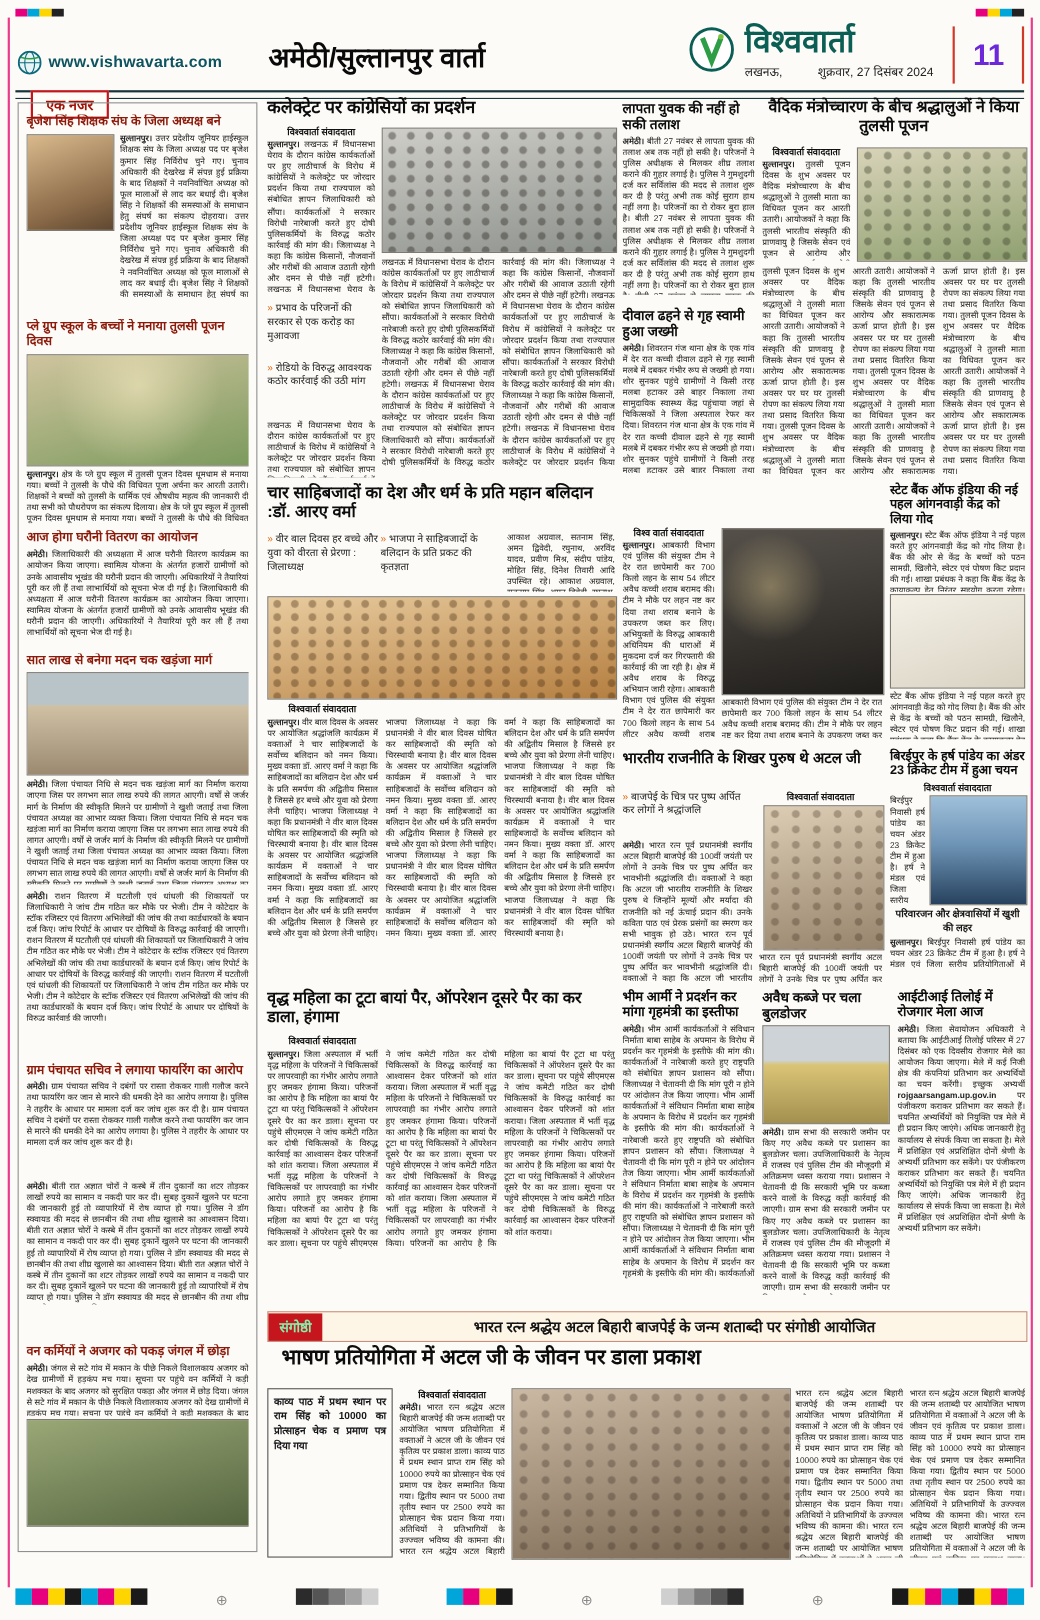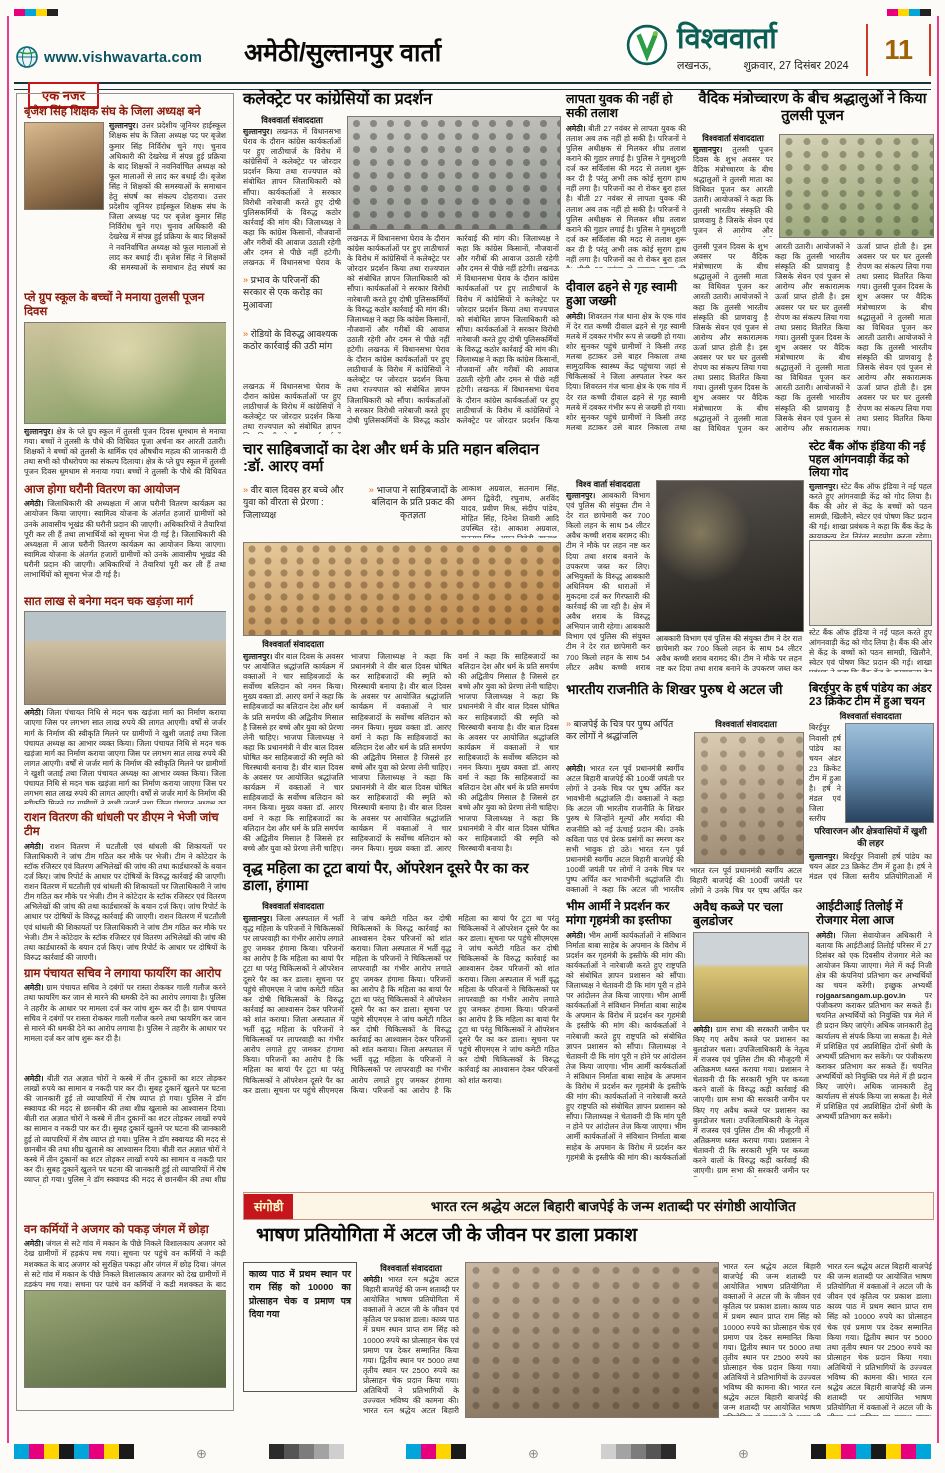--- a/index.html
+++ b/index.html
@@ -5,21 +5,21 @@
   html,body{margin:0;padding:0}
   #page{position:relative;width:945px;height:1473px;background:#fcfbf7;overflow:hidden;
         font-family:"Liberation Sans","DejaVu Sans",sans-serif;color:#161616}
   .abs{position:absolute}
   .edge{position:absolute;top:16px;bottom:30px;width:2px;background:#e93a8c}
   .rule{border-top:2.5px solid #16343a;border-bottom:1px solid #16343a;height:5px}
   .site{font-weight:bold;font-size:14.5px;color:#0d5460;letter-spacing:.2px}
   .sect{font-weight:bold;font-size:25px;color:#090909}
   .brand{font-weight:bold;font-size:29px;color:#0b5e54;line-height:1}
   .edition{font-size:11px;color:#222;margin-top:4px}
-  .pnum{font-weight:bold;font-size:27px;color:#a16207}
+  .pnum{font-weight:bold;font-size:27px;color:#6d28d9}
   .h-side{font-weight:bold;color:#8c1a0a;font-size:11.5px;line-height:1.25;margin:0 0 3px 0}
   .h-main{font-weight:bold;color:#0c0c0c;line-height:1.15;margin:0}
   .bt{font-size:7.6px;line-height:1.33;text-align:justify;color:#1d1d1d;overflow:hidden;margin:0}
   .dl{font-weight:bold}
   .byl{font-weight:bold;font-size:8.4px;text-align:center;color:#101010;overflow:hidden}
   .col2{column-count:2;column-gap:7px}
   .col3{column-count:3;column-gap:7px}
   .pq{font-size:9.2px;font-weight:normal;line-height:1.35;color:#1f1f1f;overflow:hidden;margin:0}
   .pq::before{content:"» ";color:#e2660f}
   .photo{border:1px solid #7e7a72}
@@ -36,21 +36,21 @@
   .ph-sketch{background:linear-gradient(160deg,#f4f0e6,#d8d2c2)}
   .ph-dozer{background:linear-gradient(180deg,#cdd3d6 0%,#cdd3d6 35%,#d9c476 40%,#a3904f)}
   .ph-stage{background-image:radial-gradient(circle,rgba(50,35,25,.3) 3px,transparent 4px),linear-gradient(168deg,#cbb9a4,#7a6752);background-size:20px 15px,100% 100%}
   .sq{width:15px;height:15px;display:inline-block}
   .sq6{width:11px;height:7px;display:inline-block}
   .tab{position:absolute;border:2px solid #c4161c;background:#fffdf7;color:#a01309;
        font-weight:bold;font-size:13px;padding:2px 12px}
   aside#sb{border:1px solid #8f8f8f;padding:10px 7px 6px 7px;box-sizing:border-box;overflow:hidden}
   .sb-item{overflow:hidden}
   .banner{display:flex;align-items:center;background:#fdf6e6;border:1px solid #c98f7d}
-  .banner-label{background:#c4161c;color:#fef9c3;font-weight:bold;font-size:12.5px;padding:4px 10px;flex:0 0 auto}
+  .banner-label{background:#c4161c;color:#86efac;font-weight:bold;font-size:12.5px;padding:4px 10px;flex:0 0 auto}
   .banner-text{flex:1;text-align:center;font-weight:bold;font-size:13.5px;color:#141414}
   .hl-box{border:1.5px solid #555;padding:5px;font-weight:bold;font-size:9.2px;line-height:1.45;
           color:#17171a;box-sizing:border-box;overflow:hidden;text-align:justify}
   .reg{color:#8a8a8a;font-size:13px;line-height:15px}
 </style>
 </head>
 <body>
 
 <div id="page">
 
@@ -118,21 +118,20 @@
       <p class="bt" style="height:86px"><b class="dl">अमेठी।</b> <span>जिलाधिकारी की अध्यक्षता में आज घरौनी वितरण कार्यक्रम का आयोजन किया जाएगा। स्वामित्व योजना के अंतर्गत हजारों ग्रामीणों को उनके आवासीय भूखंड की घरौनी प्रदान की जाएगी। अधिकारियों ने तैयारियां पूरी कर ली हैं तथा लाभार्थियों को सूचना भेज दी गई है। जिलाधिकारी की अध्यक्षता में आज घरौनी वितरण कार्यक्रम का आयोजन किया जाएगा। स्वामित्व योजना के अंतर्गत हजारों ग्रामीणों को उनके आवासीय भूखंड की घरौनी प्रदान की जाएगी। अधिकारियों ने तैयारियां पूरी कर ली हैं तथा लाभार्थियों को सूचना भेज दी गई है।</span></p>
     </section>
 
     <section class="sb-item" style="height:210px;margin-bottom:6px">
       <h3 class="h-side">सात लाख से बनेगा मदन चक खड़ंजा मार्ग</h3>
       <div class="photo ph-road" style="width:202px;height:92px;margin-bottom:3px"></div>
       <p class="bt" style="height:96px"><b class="dl">अमेठी।</b> <span>जिला पंचायत निधि से मदन चक खड़ंजा मार्ग का निर्माण कराया जाएगा जिस पर लगभग सात लाख रुपये की लागत आएगी। वर्षों से जर्जर मार्ग के निर्माण की स्वीकृति मिलने पर ग्रामीणों ने खुशी जताई तथा जिला पंचायत अध्यक्ष का आभार व्यक्त किया। जिला पंचायत निधि से मदन चक खड़ंजा मार्ग का निर्माण कराया जाएगा जिस पर लगभग सात लाख रुपये की लागत आएगी। वर्षों से जर्जर मार्ग के निर्माण की स्वीकृति मिलने पर ग्रामीणों ने खुशी जताई तथा जिला पंचायत अध्यक्ष का आभार व्यक्त किया। जिला पंचायत निधि से मदन चक खड़ंजा मार्ग का निर्माण कराया जाएगा जिस पर लगभग सात लाख रुपये की लागत आएगी। वर्षों से जर्जर मार्ग के निर्माण की स्वीकृति मिलने पर ग्रामीणों ने खुशी जताई तथा जिला पंचायत अध्यक्ष का आभार व्यक्त किया।</span></p>
     </section>
 
     <section class="sb-item" style="height:150px;margin-bottom:6px">
-      <h3 class="h-side">राशन वितरण की धांधली पर डीएम ने भेजी जांच टीम</h3>
       <p class="bt" style="height:118px"><b class="dl">अमेठी।</b> <span>राशन वितरण में घटतौली एवं धांधली की शिकायतों पर जिलाधिकारी ने जांच टीम गठित कर मौके पर भेजी। टीम ने कोटेदार के स्टॉक रजिस्टर एवं वितरण अभिलेखों की जांच की तथा कार्डधारकों के बयान दर्ज किए। जांच रिपोर्ट के आधार पर दोषियों के विरुद्ध कार्रवाई की जाएगी। राशन वितरण में घटतौली एवं धांधली की शिकायतों पर जिलाधिकारी ने जांच टीम गठित कर मौके पर भेजी। टीम ने कोटेदार के स्टॉक रजिस्टर एवं वितरण अभिलेखों की जांच की तथा कार्डधारकों के बयान दर्ज किए। जांच रिपोर्ट के आधार पर दोषियों के विरुद्ध कार्रवाई की जाएगी। राशन वितरण में घटतौली एवं धांधली की शिकायतों पर जिलाधिकारी ने जांच टीम गठित कर मौके पर भेजी। टीम ने कोटेदार के स्टॉक रजिस्टर एवं वितरण अभिलेखों की जांच की तथा कार्डधारकों के बयान दर्ज किए। जांच रिपोर्ट के आधार पर दोषियों के विरुद्ध कार्रवाई की जाएगी।</span></p>
     </section>
 
     <section class="sb-item" style="height:102px;margin-bottom:6px">
       <h3 class="h-side">ग्राम पंचायत सचिव ने लगाया फायरिंग का आरोप</h3>
       <p class="bt" style="height:82px"><b class="dl">अमेठी।</b> <span>ग्राम पंचायत सचिव ने दबंगों पर रास्ता रोककर गाली गलौज करने तथा फायरिंग कर जान से मारने की धमकी देने का आरोप लगाया है। पुलिस ने तहरीर के आधार पर मामला दर्ज कर जांच शुरू कर दी है। ग्राम पंचायत सचिव ने दबंगों पर रास्ता रोककर गाली गलौज करने तथा फायरिंग कर जान से मारने की धमकी देने का आरोप लगाया है। पुलिस ने तहरीर के आधार पर मामला दर्ज कर जांच शुरू कर दी है।</span></p>
     </section>
 
     <section class="sb-item" style="height:142px;margin-bottom:6px">
       <p class="bt" style="height:112px"><b class="dl">अमेठी।</b> <span>बीती रात अज्ञात चोरों ने कस्बे में तीन दुकानों का शटर तोड़कर लाखों रुपये का सामान व नकदी पार कर दी। सुबह दुकानें खुलने पर घटना की जानकारी हुई तो व्यापारियों में रोष व्याप्त हो गया। पुलिस ने डॉग स्क्वायड की मदद से छानबीन की तथा शीघ्र खुलासे का आश्वासन दिया। बीती रात अज्ञात चोरों ने कस्बे में तीन दुकानों का शटर तोड़कर लाखों रुपये का सामान व नकदी पार कर दी। सुबह दुकानें खुलने पर घटना की जानकारी हुई तो व्यापारियों में रोष व्याप्त हो गया। पुलिस ने डॉग स्क्वायड की मदद से छानबीन की तथा शीघ्र खुलासे का आश्वासन दिया। बीती रात अज्ञात चोरों ने कस्बे में तीन दुकानों का शटर तोड़कर लाखों रुपये का सामान व नकदी पार कर दी। सुबह दुकानें खुलने पर घटना की जानकारी हुई तो व्यापारियों में रोष व्याप्त हो गया। पुलिस ने डॉग स्क्वायड की मदद से छानबीन की तथा शीघ्र खुलासे का आश्वासन दिया।</span></p>
@@ -170,21 +169,21 @@
     <h2 class="h-main abs" style="left:0;top:0;width:239px;font-size:14.5px;text-align:center">वैदिक मंत्रोच्चारण के बीच श्रद्धालुओं ने किया तुलसी पूजन</h2>
     <div class="byl abs" style="left:0;top:42px;width:80px">विश्ववार्ता संवाददाता</div>
     <p class="bt abs" style="left:0;top:55px;width:80px;height:92px"><b class="dl">सुल्तानपुर।</b> <span>तुलसी पूजन दिवस के शुभ अवसर पर वैदिक मंत्रोच्चारण के बीच श्रद्धालुओं ने तुलसी माता का विधिवत पूजन कर आरती उतारी। आयोजकों ने कहा कि तुलसी भारतीय संस्कृति की प्राणवायु है जिसके सेवन एवं पूजन से आरोग्य और सकारात्मक ऊर्जा प्राप्त होती है। इस अवसर पर घर घर तुलसी रोपण का संकल्प लिया गया तथा प्रसाद वितरित किया गया।</span></p>
     <div class="photo ph-tulsi abs" style="left:86px;top:44px;width:153px;height:102px"></div>
     <div class="bt col3 abs" style="left:0;top:152px;width:239px;height:192px"><span>तुलसी पूजन दिवस के शुभ अवसर पर वैदिक मंत्रोच्चारण के बीच श्रद्धालुओं ने तुलसी माता का विधिवत पूजन कर आरती उतारी। आयोजकों ने कहा कि तुलसी भारतीय संस्कृति की प्राणवायु है जिसके सेवन एवं पूजन से आरोग्य और सकारात्मक ऊर्जा प्राप्त होती है। इस अवसर पर घर घर तुलसी रोपण का संकल्प लिया गया तथा प्रसाद वितरित किया गया। तुलसी पूजन दिवस के शुभ अवसर पर वैदिक मंत्रोच्चारण के बीच श्रद्धालुओं ने तुलसी माता का विधिवत पूजन कर आरती उतारी। आयोजकों ने कहा कि तुलसी भारतीय संस्कृति की प्राणवायु है जिसके सेवन एवं पूजन से आरोग्य और सकारात्मक ऊर्जा प्राप्त होती है। इस अवसर पर घर घर तुलसी रोपण का संकल्प लिया गया तथा प्रसाद वितरित किया गया। तुलसी पूजन दिवस के शुभ अवसर पर वैदिक मंत्रोच्चारण के बीच श्रद्धालुओं ने तुलसी माता का विधिवत पूजन कर आरती उतारी। आयोजकों ने कहा कि तुलसी भारतीय संस्कृति की प्राणवायु है जिसके सेवन एवं पूजन से आरोग्य और सकारात्मक ऊर्जा प्राप्त होती है। इस अवसर पर घर घर तुलसी रोपण का संकल्प लिया गया तथा प्रसाद वितरित किया गया। तुलसी पूजन दिवस के शुभ अवसर पर वैदिक मंत्रोच्चारण के बीच श्रद्धालुओं ने तुलसी माता का विधिवत पूजन कर आरती उतारी। आयोजकों ने कहा कि तुलसी भारतीय संस्कृति की प्राणवायु है जिसके सेवन एवं पूजन से आरोग्य और सकारात्मक ऊर्जा प्राप्त होती है। इस अवसर पर घर घर तुलसी रोपण का संकल्प लिया गया तथा प्रसाद वितरित किया गया।</span></div>
   </article>
 
   <article class="abs" style="left:243px;top:440px;width:316px;height:456px">
     <h2 class="h-main abs" style="left:0;top:0;width:316px;font-size:15px">चार साहिबजादों का देश और धर्म के प्रति महान बलिदान :डॉ. आरए वर्मा</h2>
     <p class="pq abs" style="left:0;top:44px;width:102px;height:54px">वीर बाल दिवस हर बच्चे और युवा को वीरता से प्रेरणा : जिलाध्यक्ष</p>
-    <p class="pq abs" style="left:120px;top:44px;width:100px;height:54px;text-align:center">भाजपा ने साहिबजादों के बलिदान के प्रति प्रकट की कृतज्ञता</p>
+    <p class="pq abs" style="left:103px;top:44px;width:100px;height:54px;">भाजपा ने साहिबजादों के बलिदान के प्रति प्रकट की कृतज्ञता</p>
     <p class="bt abs" style="left:218px;top:44px;width:98px;height:54px">आकाश अग्रवाल, सतनाम सिंह, अमन द्विवेदी, रघुनाथ, अरविंद यादव, प्रवीण मिश्र, संदीप पांडेय, मोहित सिंह, दिनेश तिवारी आदि उपस्थित रहे। आकाश अग्रवाल, सतनाम सिंह, अमन द्विवेदी, रघुनाथ, अरविंद यादव, प्रवीण मिश्र, संदीप पांडेय, मोहित सिंह, दिनेश तिवारी आदि उपस्थित रहे।</p>
     <div class="photo ph-saffron abs" style="left:0;top:102px;width:316px;height:92px"></div>
     <div class="byl abs" style="left:0;top:198px;width:100px">विश्ववार्ता संवाददाता</div>
     <div class="bt col3 abs" style="left:0;top:212px;width:316px;height:242px"><b class="dl">सुल्तानपुर।</b> <span>वीर बाल दिवस के अवसर पर आयोजित श्रद्धांजलि कार्यक्रम में वक्ताओं ने चार साहिबजादों के सर्वोच्च बलिदान को नमन किया। मुख्य वक्ता डॉ. आरए वर्मा ने कहा कि साहिबजादों का बलिदान देश और धर्म के प्रति समर्पण की अद्वितीय मिसाल है जिससे हर बच्चे और युवा को प्रेरणा लेनी चाहिए। भाजपा जिलाध्यक्ष ने कहा कि प्रधानमंत्री ने वीर बाल दिवस घोषित कर साहिबजादों की स्मृति को चिरस्थायी बनाया है। वीर बाल दिवस के अवसर पर आयोजित श्रद्धांजलि कार्यक्रम में वक्ताओं ने चार साहिबजादों के सर्वोच्च बलिदान को नमन किया। मुख्य वक्ता डॉ. आरए वर्मा ने कहा कि साहिबजादों का बलिदान देश और धर्म के प्रति समर्पण की अद्वितीय मिसाल है जिससे हर बच्चे और युवा को प्रेरणा लेनी चाहिए। भाजपा जिलाध्यक्ष ने कहा कि प्रधानमंत्री ने वीर बाल दिवस घोषित कर साहिबजादों की स्मृति को चिरस्थायी बनाया है। वीर बाल दिवस के अवसर पर आयोजित श्रद्धांजलि कार्यक्रम में वक्ताओं ने चार साहिबजादों के सर्वोच्च बलिदान को नमन किया। मुख्य वक्ता डॉ. आरए वर्मा ने कहा कि साहिबजादों का बलिदान देश और धर्म के प्रति समर्पण की अद्वितीय मिसाल है जिससे हर बच्चे और युवा को प्रेरणा लेनी चाहिए। भाजपा जिलाध्यक्ष ने कहा कि प्रधानमंत्री ने वीर बाल दिवस घोषित कर साहिबजादों की स्मृति को चिरस्थायी बनाया है। वीर बाल दिवस के अवसर पर आयोजित श्रद्धांजलि कार्यक्रम में वक्ताओं ने चार साहिबजादों के सर्वोच्च बलिदान को नमन किया। मुख्य वक्ता डॉ. आरए वर्मा ने कहा कि साहिबजादों का बलिदान देश और धर्म के प्रति समर्पण की अद्वितीय मिसाल है जिससे हर बच्चे और युवा को प्रेरणा लेनी चाहिए। भाजपा जिलाध्यक्ष ने कहा कि प्रधानमंत्री ने वीर बाल दिवस घोषित कर साहिबजादों की स्मृति को चिरस्थायी बनाया है। वीर बाल दिवस के अवसर पर आयोजित श्रद्धांजलि कार्यक्रम में वक्ताओं ने चार साहिबजादों के सर्वोच्च बलिदान को नमन किया। मुख्य वक्ता डॉ. आरए वर्मा ने कहा कि साहिबजादों का बलिदान देश और धर्म के प्रति समर्पण की अद्वितीय मिसाल है जिससे हर बच्चे और युवा को प्रेरणा लेनी चाहिए। भाजपा जिलाध्यक्ष ने कहा कि प्रधानमंत्री ने वीर बाल दिवस घोषित कर साहिबजादों की स्मृति को चिरस्थायी बनाया है।</span></div>
   </article>
 
   <article class="abs" style="left:566px;top:440px;width:236px;height:236px">
     <div class="byl abs" style="left:0;top:38px;width:84px">विश्व वार्ता संवाददाता</div>
     <p class="bt abs" style="left:0;top:51px;width:84px;height:182px"><b class="dl">सुल्तानपुर।</b> <span>आबकारी विभाग एवं पुलिस की संयुक्त टीम ने देर रात छापेमारी कर 700 किलो लहन के साथ 54 लीटर अवैध कच्ची शराब बरामद की। टीम ने मौके पर लहन नष्ट कर दिया तथा शराब बनाने के उपकरण जब्त कर लिए। अभियुक्तों के विरुद्ध आबकारी अधिनियम की धाराओं में मुकदमा दर्ज कर गिरफ्तारी की कार्रवाई की जा रही है। क्षेत्र में अवैध शराब के विरुद्ध अभियान जारी रहेगा। आबकारी विभाग एवं पुलिस की संयुक्त टीम ने देर रात छापेमारी कर 700 किलो लहन के साथ 54 लीटर अवैध कच्ची शराब बरामद की। टीम ने मौके पर लहन नष्ट कर दिया तथा शराब बनाने के उपकरण जब्त कर लिए। अभियुक्तों के विरुद्ध आबकारी अधिनियम की धाराओं में मुकदमा दर्ज कर गिरफ्तारी की कार्रवाई की जा रही है। क्षेत्र में अवैध शराब के विरुद्ध अभियान जारी रहेगा।</span></p>
     <div class="photo ph-night abs" style="left:90px;top:40px;width:146px;height:150px"></div>
@@ -211,21 +210,21 @@
     <h2 class="h-main" style="font-size:11.5px">बिरईपुर के हर्ष पांडेय का अंडर 23 क्रिकेट टीम में हुआ चयन</h2>
     <div class="byl" style="margin-top:2px">विश्ववार्ता संवाददाता</div>
     <div style="position:relative;height:100px;margin-top:2px">
       <p class="bt abs" style="left:0;top:0;width:32px;height:100px"><span>बिरईपुर निवासी हर्ष पांडेय का चयन अंडर 23 क्रिकेट टीम में हुआ है। हर्ष ने मंडल एवं जिला स्तरीय प्रतियोगिताओं में शानदार प्रदर्शन कर यह उपलब्धि हासिल की है। चयन की सूचना मिलते ही परिवारजन और क्षेत्रवासियों में खुशी की लहर दौड़ गई। लोगों ने मिठाई बांटकर खुशी का इजहार किया तथा हर्ष के उज्ज्वल भविष्य की कामना की।</span></p>
       <div class="photo ph-cricket abs" style="left:36px;top:0;width:87px;height:98px"></div>
     </div>
     <div style="font-weight:bold;font-size:9px;text-align:center;line-height:1.3;margin-top:3px">परिवारजन और क्षेत्रवासियों में खुशी की लहर</div>
     <p class="bt" style="height:30px;margin-top:2px"><b class="dl">सुल्तानपुर।</b> <span>बिरईपुर निवासी हर्ष पांडेय का चयन अंडर 23 क्रिकेट टीम में हुआ है। हर्ष ने मंडल एवं जिला स्तरीय प्रतियोगिताओं में शानदार प्रदर्शन कर यह उपलब्धि हासिल की है। चयन की सूचना मिलते ही परिवारजन और क्षेत्रवासियों में खुशी की लहर दौड़ गई। लोगों ने मिठाई बांटकर खुशी का इजहार किया तथा हर्ष के उज्ज्वल भविष्य की कामना की।</span></p>
   </article>
 
-  <article class="abs" style="left:243px;top:860px;width:316px;height:286px">
+  <article class="abs" style="left:243px;top:900px;width:316px;height:286px">
     <h2 class="h-main abs" style="left:0;top:0;width:316px;font-size:14.5px">वृद्ध महिला का टूटा बायां पैर, ऑपरेशन दूसरे पैर का कर डाला, हंगामा</h2>
     <div class="byl abs" style="left:0;top:40px;width:100px">विश्ववार्ता संवाददाता</div>
     <div class="bt col3 abs" style="left:0;top:54px;width:316px;height:226px"><b class="dl">सुल्तानपुर।</b> <span>जिला अस्पताल में भर्ती वृद्ध महिला के परिजनों ने चिकित्सकों पर लापरवाही का गंभीर आरोप लगाते हुए जमकर हंगामा किया। परिजनों का आरोप है कि महिला का बायां पैर टूटा था परंतु चिकित्सकों ने ऑपरेशन दूसरे पैर का कर डाला। सूचना पर पहुंचे सीएमएस ने जांच कमेटी गठित कर दोषी चिकित्सकों के विरुद्ध कार्रवाई का आश्वासन देकर परिजनों को शांत कराया। जिला अस्पताल में भर्ती वृद्ध महिला के परिजनों ने चिकित्सकों पर लापरवाही का गंभीर आरोप लगाते हुए जमकर हंगामा किया। परिजनों का आरोप है कि महिला का बायां पैर टूटा था परंतु चिकित्सकों ने ऑपरेशन दूसरे पैर का कर डाला। सूचना पर पहुंचे सीएमएस ने जांच कमेटी गठित कर दोषी चिकित्सकों के विरुद्ध कार्रवाई का आश्वासन देकर परिजनों को शांत कराया। जिला अस्पताल में भर्ती वृद्ध महिला के परिजनों ने चिकित्सकों पर लापरवाही का गंभीर आरोप लगाते हुए जमकर हंगामा किया। परिजनों का आरोप है कि महिला का बायां पैर टूटा था परंतु चिकित्सकों ने ऑपरेशन दूसरे पैर का कर डाला। सूचना पर पहुंचे सीएमएस ने जांच कमेटी गठित कर दोषी चिकित्सकों के विरुद्ध कार्रवाई का आश्वासन देकर परिजनों को शांत कराया। जिला अस्पताल में भर्ती वृद्ध महिला के परिजनों ने चिकित्सकों पर लापरवाही का गंभीर आरोप लगाते हुए जमकर हंगामा किया। परिजनों का आरोप है कि महिला का बायां पैर टूटा था परंतु चिकित्सकों ने ऑपरेशन दूसरे पैर का कर डाला। सूचना पर पहुंचे सीएमएस ने जांच कमेटी गठित कर दोषी चिकित्सकों के विरुद्ध कार्रवाई का आश्वासन देकर परिजनों को शांत कराया। जिला अस्पताल में भर्ती वृद्ध महिला के परिजनों ने चिकित्सकों पर लापरवाही का गंभीर आरोप लगाते हुए जमकर हंगामा किया। परिजनों का आरोप है कि महिला का बायां पैर टूटा था परंतु चिकित्सकों ने ऑपरेशन दूसरे पैर का कर डाला। सूचना पर पहुंचे सीएमएस ने जांच कमेटी गठित कर दोषी चिकित्सकों के विरुद्ध कार्रवाई का आश्वासन देकर परिजनों को शांत कराया।</span></div>
   </article>
 
   <article class="abs" style="left:566px;top:900px;width:120px;height:286px">
     <h2 class="h-main" style="font-size:12px">भीम आर्मी ने प्रदर्शन कर मांगा गृहमंत्री का इस्तीफा</h2>
     <p class="bt" style="height:232px;margin-top:3px"><b class="dl">अमेठी।</b> <span>भीम आर्मी कार्यकर्ताओं ने संविधान निर्माता बाबा साहेब के अपमान के विरोध में प्रदर्शन कर गृहमंत्री के इस्तीफे की मांग की। कार्यकर्ताओं ने नारेबाजी करते हुए राष्ट्रपति को संबोधित ज्ञापन प्रशासन को सौंपा। जिलाध्यक्ष ने चेतावनी दी कि मांग पूरी न होने पर आंदोलन तेज किया जाएगा। भीम आर्मी कार्यकर्ताओं ने संविधान निर्माता बाबा साहेब के अपमान के विरोध में प्रदर्शन कर गृहमंत्री के इस्तीफे की मांग की। कार्यकर्ताओं ने नारेबाजी करते हुए राष्ट्रपति को संबोधित ज्ञापन प्रशासन को सौंपा। जिलाध्यक्ष ने चेतावनी दी कि मांग पूरी न होने पर आंदोलन तेज किया जाएगा। भीम आर्मी कार्यकर्ताओं ने संविधान निर्माता बाबा साहेब के अपमान के विरोध में प्रदर्शन कर गृहमंत्री के इस्तीफे की मांग की। कार्यकर्ताओं ने नारेबाजी करते हुए राष्ट्रपति को संबोधित ज्ञापन प्रशासन को सौंपा। जिलाध्यक्ष ने चेतावनी दी कि मांग पूरी न होने पर आंदोलन तेज किया जाएगा। भीम आर्मी कार्यकर्ताओं ने संविधान निर्माता बाबा साहेब के अपमान के विरोध में प्रदर्शन कर गृहमंत्री के इस्तीफे की मांग की। कार्यकर्ताओं ने नारेबाजी करते हुए राष्ट्रपति को संबोधित ज्ञापन प्रशासन को सौंपा। जिलाध्यक्ष ने चेतावनी दी कि मांग पूरी न होने पर आंदोलन तेज किया जाएगा।</span></p>
   </article>
 
@@ -245,21 +244,21 @@
     </p>
   </article>
 
   <div class="banner abs" style="left:243px;top:1192px;width:689px;height:26px">
     <span class="banner-label">संगोष्ठी</span>
     <span class="banner-text">भारत रत्न श्रद्धेय अटल बिहारी बाजपेई के जन्म शताब्दी पर संगोष्ठी आयोजित</span>
   </div>
 
   <article class="abs" style="left:243px;top:1224px;width:689px;height:198px">
     <h2 class="h-main abs" style="left:13px;top:0;width:689px;font-size:19px">भाषण प्रतियोगिता में अटल जी के जीवन पर डाला प्रकाश</h2>
-    <div class="hl-box abs" style="left:0;top:38px;width:114px;height:130px">काव्य पाठ में प्रथम स्थान पर राम सिंह को 10000 का प्रोत्साहन चेक व प्रमाण पत्र दिया गया</div>
+    <div class="hl-box abs" style="left:0;top:38px;width:114px;height:154px">काव्य पाठ में प्रथम स्थान पर राम सिंह को 10000 का प्रोत्साहन चेक व प्रमाण पत्र दिया गया</div>
     <div class="abs" style="left:120px;top:38px;width:96px;height:154px">
       <div class="byl">विश्ववार्ता संवाददाता</div>
       <p class="bt" style="height:140px;margin-top:2px"><b class="dl">अमेठी।</b> <span>भारत रत्न श्रद्धेय अटल बिहारी बाजपेई की जन्म शताब्दी पर आयोजित भाषण प्रतियोगिता में वक्ताओं ने अटल जी के जीवन एवं कृतित्व पर प्रकाश डाला। काव्य पाठ में प्रथम स्थान प्राप्त राम सिंह को 10000 रुपये का प्रोत्साहन चेक एवं प्रमाण पत्र देकर सम्मानित किया गया। द्वितीय स्थान पर 5000 तथा तृतीय स्थान पर 2500 रुपये का प्रोत्साहन चेक प्रदान किया गया। अतिथियों ने प्रतिभागियों के उज्ज्वल भविष्य की कामना की। भारत रत्न श्रद्धेय अटल बिहारी बाजपेई की जन्म शताब्दी पर आयोजित भाषण प्रतियोगिता में वक्ताओं ने अटल जी के जीवन एवं कृतित्व पर प्रकाश डाला। काव्य पाठ में प्रथम स्थान प्राप्त राम सिंह को 10000 रुपये का प्रोत्साहन चेक एवं प्रमाण पत्र देकर सम्मानित किया गया। द्वितीय स्थान पर 5000 तथा तृतीय स्थान पर 2500 रुपये का प्रोत्साहन चेक प्रदान किया गया। अतिथियों ने प्रतिभागियों के उज्ज्वल भविष्य की कामना की।</span></p>
     </div>
     <div class="photo ph-stage abs" style="left:222px;top:38px;width:252px;height:154px"></div>
     <p class="bt abs" style="left:480px;top:38px;width:98px;height:154px"><span>भारत रत्न श्रद्धेय अटल बिहारी बाजपेई की जन्म शताब्दी पर आयोजित भाषण प्रतियोगिता में वक्ताओं ने अटल जी के जीवन एवं कृतित्व पर प्रकाश डाला। काव्य पाठ में प्रथम स्थान प्राप्त राम सिंह को 10000 रुपये का प्रोत्साहन चेक एवं प्रमाण पत्र देकर सम्मानित किया गया। द्वितीय स्थान पर 5000 तथा तृतीय स्थान पर 2500 रुपये का प्रोत्साहन चेक प्रदान किया गया। अतिथियों ने प्रतिभागियों के उज्ज्वल भविष्य की कामना की। भारत रत्न श्रद्धेय अटल बिहारी बाजपेई की जन्म शताब्दी पर आयोजित भाषण प्रतियोगिता में वक्ताओं ने अटल जी के जीवन एवं कृतित्व पर प्रकाश डाला। काव्य पाठ में प्रथम स्थान प्राप्त राम सिंह को 10000 रुपये का प्रोत्साहन चेक एवं प्रमाण पत्र देकर सम्मानित किया गया। द्वितीय स्थान पर 5000 तथा तृतीय स्थान पर 2500 रुपये का प्रोत्साहन चेक प्रदान किया गया। अतिथियों ने प्रतिभागियों के उज्ज्वल भविष्य की कामना की।</span></p>
     <p class="bt abs" style="left:584px;top:38px;width:105px;height:154px"><span>भारत रत्न श्रद्धेय अटल बिहारी बाजपेई की जन्म शताब्दी पर आयोजित भाषण प्रतियोगिता में वक्ताओं ने अटल जी के जीवन एवं कृतित्व पर प्रकाश डाला। काव्य पाठ में प्रथम स्थान प्राप्त राम सिंह को 10000 रुपये का प्रोत्साहन चेक एवं प्रमाण पत्र देकर सम्मानित किया गया। द्वितीय स्थान पर 5000 तथा तृतीय स्थान पर 2500 रुपये का प्रोत्साहन चेक प्रदान किया गया। अतिथियों ने प्रतिभागियों के उज्ज्वल भविष्य की कामना की। भारत रत्न श्रद्धेय अटल बिहारी बाजपेई की जन्म शताब्दी पर आयोजित भाषण प्रतियोगिता में वक्ताओं ने अटल जी के जीवन एवं कृतित्व पर प्रकाश डाला। काव्य पाठ में प्रथम स्थान प्राप्त राम सिंह को 10000 रुपये का प्रोत्साहन चेक एवं प्रमाण पत्र देकर सम्मानित किया गया। द्वितीय स्थान पर 5000 तथा तृतीय स्थान पर 2500 रुपये का प्रोत्साहन चेक प्रदान किया गया। अतिथियों ने प्रतिभागियों के उज्ज्वल भविष्य की कामना की।</span></p>
   </article>
 
   <div class="abs" style="left:14px;top:1444px;width:917px;display:flex;justify-content:space-between;align-items:center">

